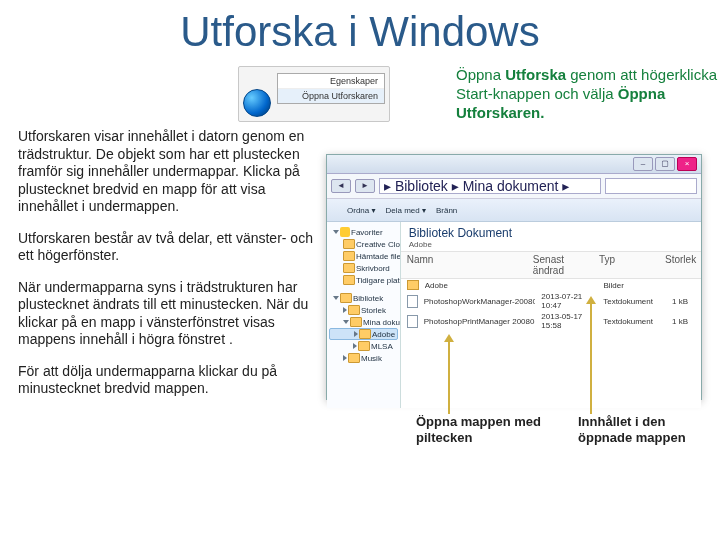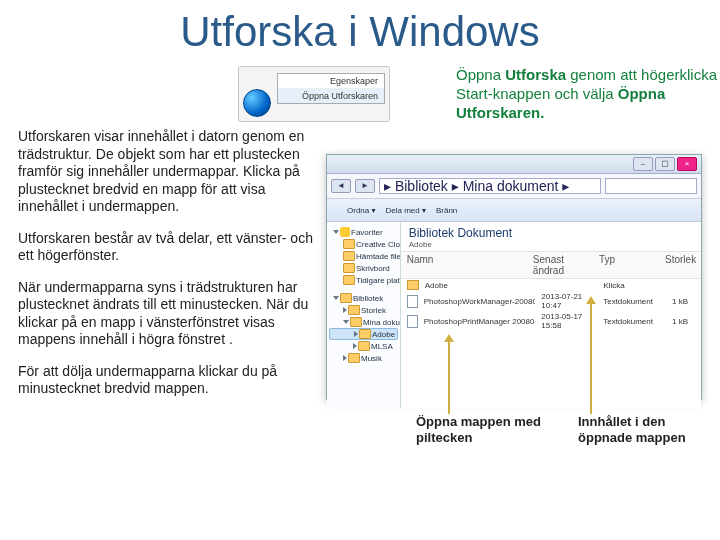--- a/index.html
+++ b/index.html
@@ -369,21 +369,21 @@
         <div class="filehdr">
           <span>Namn</span>
           <span>Senast ändrad</span>
           <span>Typ</span>
           <span>Storlek</span>
         </div>
         <div class="filerow">
           <span class="file-ico f"></span>
           <span>Adobe</span>
           <span></span>
-          <span>Klicka</span>
+          <span>Bilder</span>
           <span></span>
         </div>
         <div class="filerow">
           <span class="file-ico"></span>
           <span>PhotoshopWorkManager-20080817-1...</span>
           <span>2013-07-21 10:47</span>
           <span>Textdokument</span>
           <span>1 kB</span>
         </div>
         <div class="filerow">

